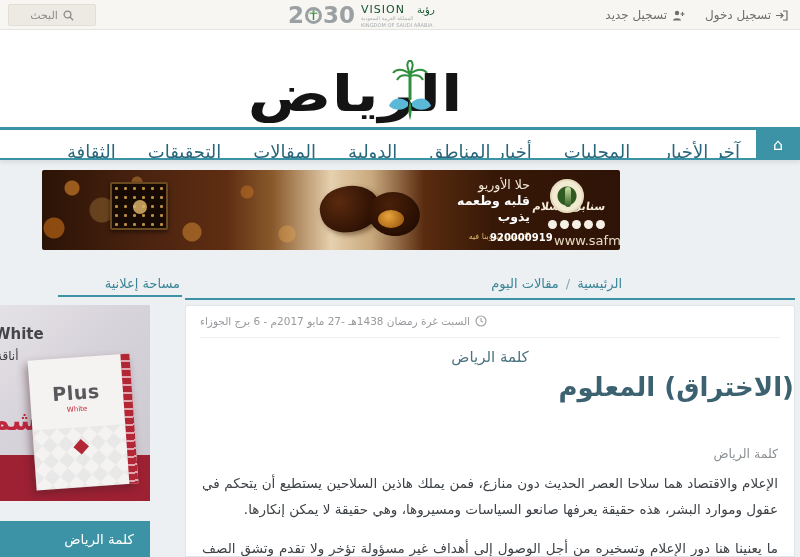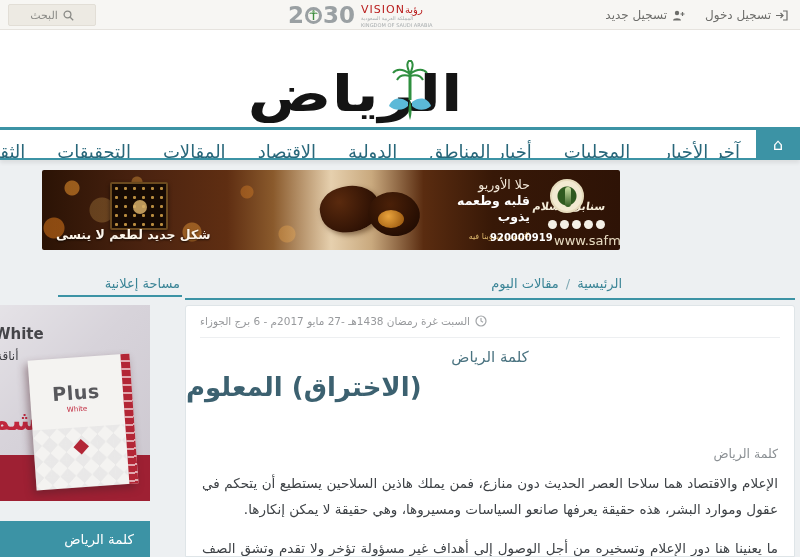--- a/index.html
+++ b/index.html
@@ -9,21 +9,21 @@
 
   
   .topbar { position:absolute; left:0; top:0; width:800px; height:30px; background:#f7f6f3; border-bottom:1px solid #e6e3de; }
   .search-btn { position:absolute; left:8px; top:4px; width:88px; height:22px; background:#edeae3; border:1px solid #e2ded6; border-radius:2px; display:flex; align-items:center; justify-content:center; gap:5px; direction:rtl; color:#8a8a86; font-size:11px; cursor:pointer; }
   .auth { position:absolute; right:12px; top:0; height:30px; display:flex; align-items:center; gap:20px; direction:rtl; }
   .auth a { display:flex; align-items:center; gap:5px; color:#6d6d6a; font-size:12px; text-decoration:none; direction:rtl; }
   .vision { position:absolute; left:288px; top:3px; display:flex; align-items:flex-start; gap:6px; }
   .v-digits { display:flex; align-items:center; font-size:23px; font-weight:bold; color:#9aa0a3; line-height:24px; }
   .v-zero { width:17px; height:17px; border:3px solid #9aa0a3; border-radius:50%; margin:0 1px; display:flex; align-items:center; justify-content:center; }
   .v-side { display:flex; flex-direction:column; line-height:10px; padding-top:2px; }
-  .v-row1 { display:flex; gap:0; align-items:flex-start; color:#b91c1c; }
+  .v-row1 { display:flex; gap:12px; align-items:flex-start; color:#14532d; }
   .v-en { font-size:11px; letter-spacing:1px; }
   .v-ar { font-size:10px; }
   .v-sub { font-size:6px; color:#a8adaf; transform:scale(.85); transform-origin:left top; line-height:7px; }
 
   
   .masthead { position:absolute; left:0; top:30px; width:800px; height:97px; background:#ffffff; }
   .r-logo-text { position:absolute; left:230px; top:34px; width:250px; text-align:center; font-size:50px; font-weight:bold; color:#141414; transform:scaleX(1.25); transform-origin:center; line-height:60px; }
   .r-emblem { position:absolute; left:388px; top:30px; z-index:2; }
   .m-date { position:absolute; left:0; top:108px; width:800px; text-align:center; font-size:10.5px; color:#8d9194; direction:rtl; }
 
@@ -82,21 +82,21 @@
   .sa-plus-sub { position:absolute; left:0; top:48px; width:92px; text-align:center; color:#c0273d; font-size:7px; }
   .sa-diamond { position:absolute; left:42px; top:84px; width:11px; height:11px; background:#b32636; transform:rotate(45deg); }
   .sa-pattern { position:absolute; left:0; top:70px; width:92px; height:60px; background-image:linear-gradient(45deg, rgba(190,190,195,.35) 25%, transparent 25%, transparent 75%, rgba(190,190,195,.35) 75%), linear-gradient(-45deg, rgba(190,190,195,.35) 25%, transparent 25%, transparent 75%, rgba(190,190,195,.35) 75%); background-size:16px 16px; opacity:.6; }
   .side-section { position:absolute; left:0; top:521px; width:150px; height:36px; background:#3c93a5; color:#fff; font-size:13.5px; line-height:36px; text-align:right; padding-right:16px; direction:rtl; cursor:pointer; }
 
   
   .panel { position:absolute; left:185px; top:305px; width:610px; height:252px; background:#fff; border:1px solid #dfe5e8; border-radius:3px 3px 0 0; overflow:hidden; }
   .a-date { position:absolute; left:14px; top:9px; display:flex; align-items:center; gap:5px; direction:rtl; color:#97999c; font-size:10.5px; }
   .a-divider { position:absolute; left:14px; right:14px; top:31px; border-top:1px solid #edeff1; }
   .a-cat { position:absolute; left:0; top:42px; width:100%; text-align:center; color:#4a7380; font-size:15px; direction:rtl; }
-  .a-title { position:absolute; left:0; top:66px; width:100%; text-align:left; color:#3c6170; font-size:26px; font-weight:bold; direction:rtl; }
+  .a-title { position:absolute; left:0; top:66px; width:100%; text-align:right; color:#3c6170; font-size:26px; font-weight:bold; direction:rtl; }
   .a-byline { position:absolute; right:16px; top:140px; color:#8b9094; font-size:12.5px; direction:rtl; }
   .a-body { position:absolute; left:16px; right:16px; top:164px; direction:rtl; text-align:justify; color:#3e4246; font-size:13.5px; line-height:26px; }
   .a-body p { margin:0 0 13px 0; }
   svg { display:block; }
 </style>
 </head>
 <body>
 
 <div id="app">
 
@@ -170,34 +170,32 @@
   </div>
 
   <nav class="nav">
     <div class="nav-home">
         <span>⌂</span>
       </div>
     <a href="#" class="nav-item">آخر الأخبار</a>
     <a href="#" class="nav-item">المحليات</a>
     <a href="#" class="nav-item">أخبار المناطق</a>
     <a href="#" class="nav-item">الدولية</a>
-    <a href="#" class="nav-item">الاقتصاد</a>
     <a href="#" class="nav-item">المقالات</a>
     <a href="#" class="nav-item">التحقيقات</a>
     <a href="#" class="nav-item">الثقافة</a>
 
   </nav>
 
   <div class="banner">
     <div class="b-bokeh"></div>
     <div class="b-product"></div>
     <div class="choc1"></div>
     <div class="choc2"></div>
     <div class="choc-caramel"></div>
-    <div class="b-tagline">شكل جديد لطعم لا ينسى</div>
     <div class="b-texts">
       <div class="b-title">حلا الأوريو</div>
       <div class="b-sub">قلبه وطعمه يذوب</div>
       <div class="b-hash">#يذوب ويذوبنا فيه</div>
     </div>
     <div class="b-brand-script">سنابل السلام</div>
     <div class="b-logo-circle"></div>
     <div class="b-social">
       <span></span>
         <span></span>

